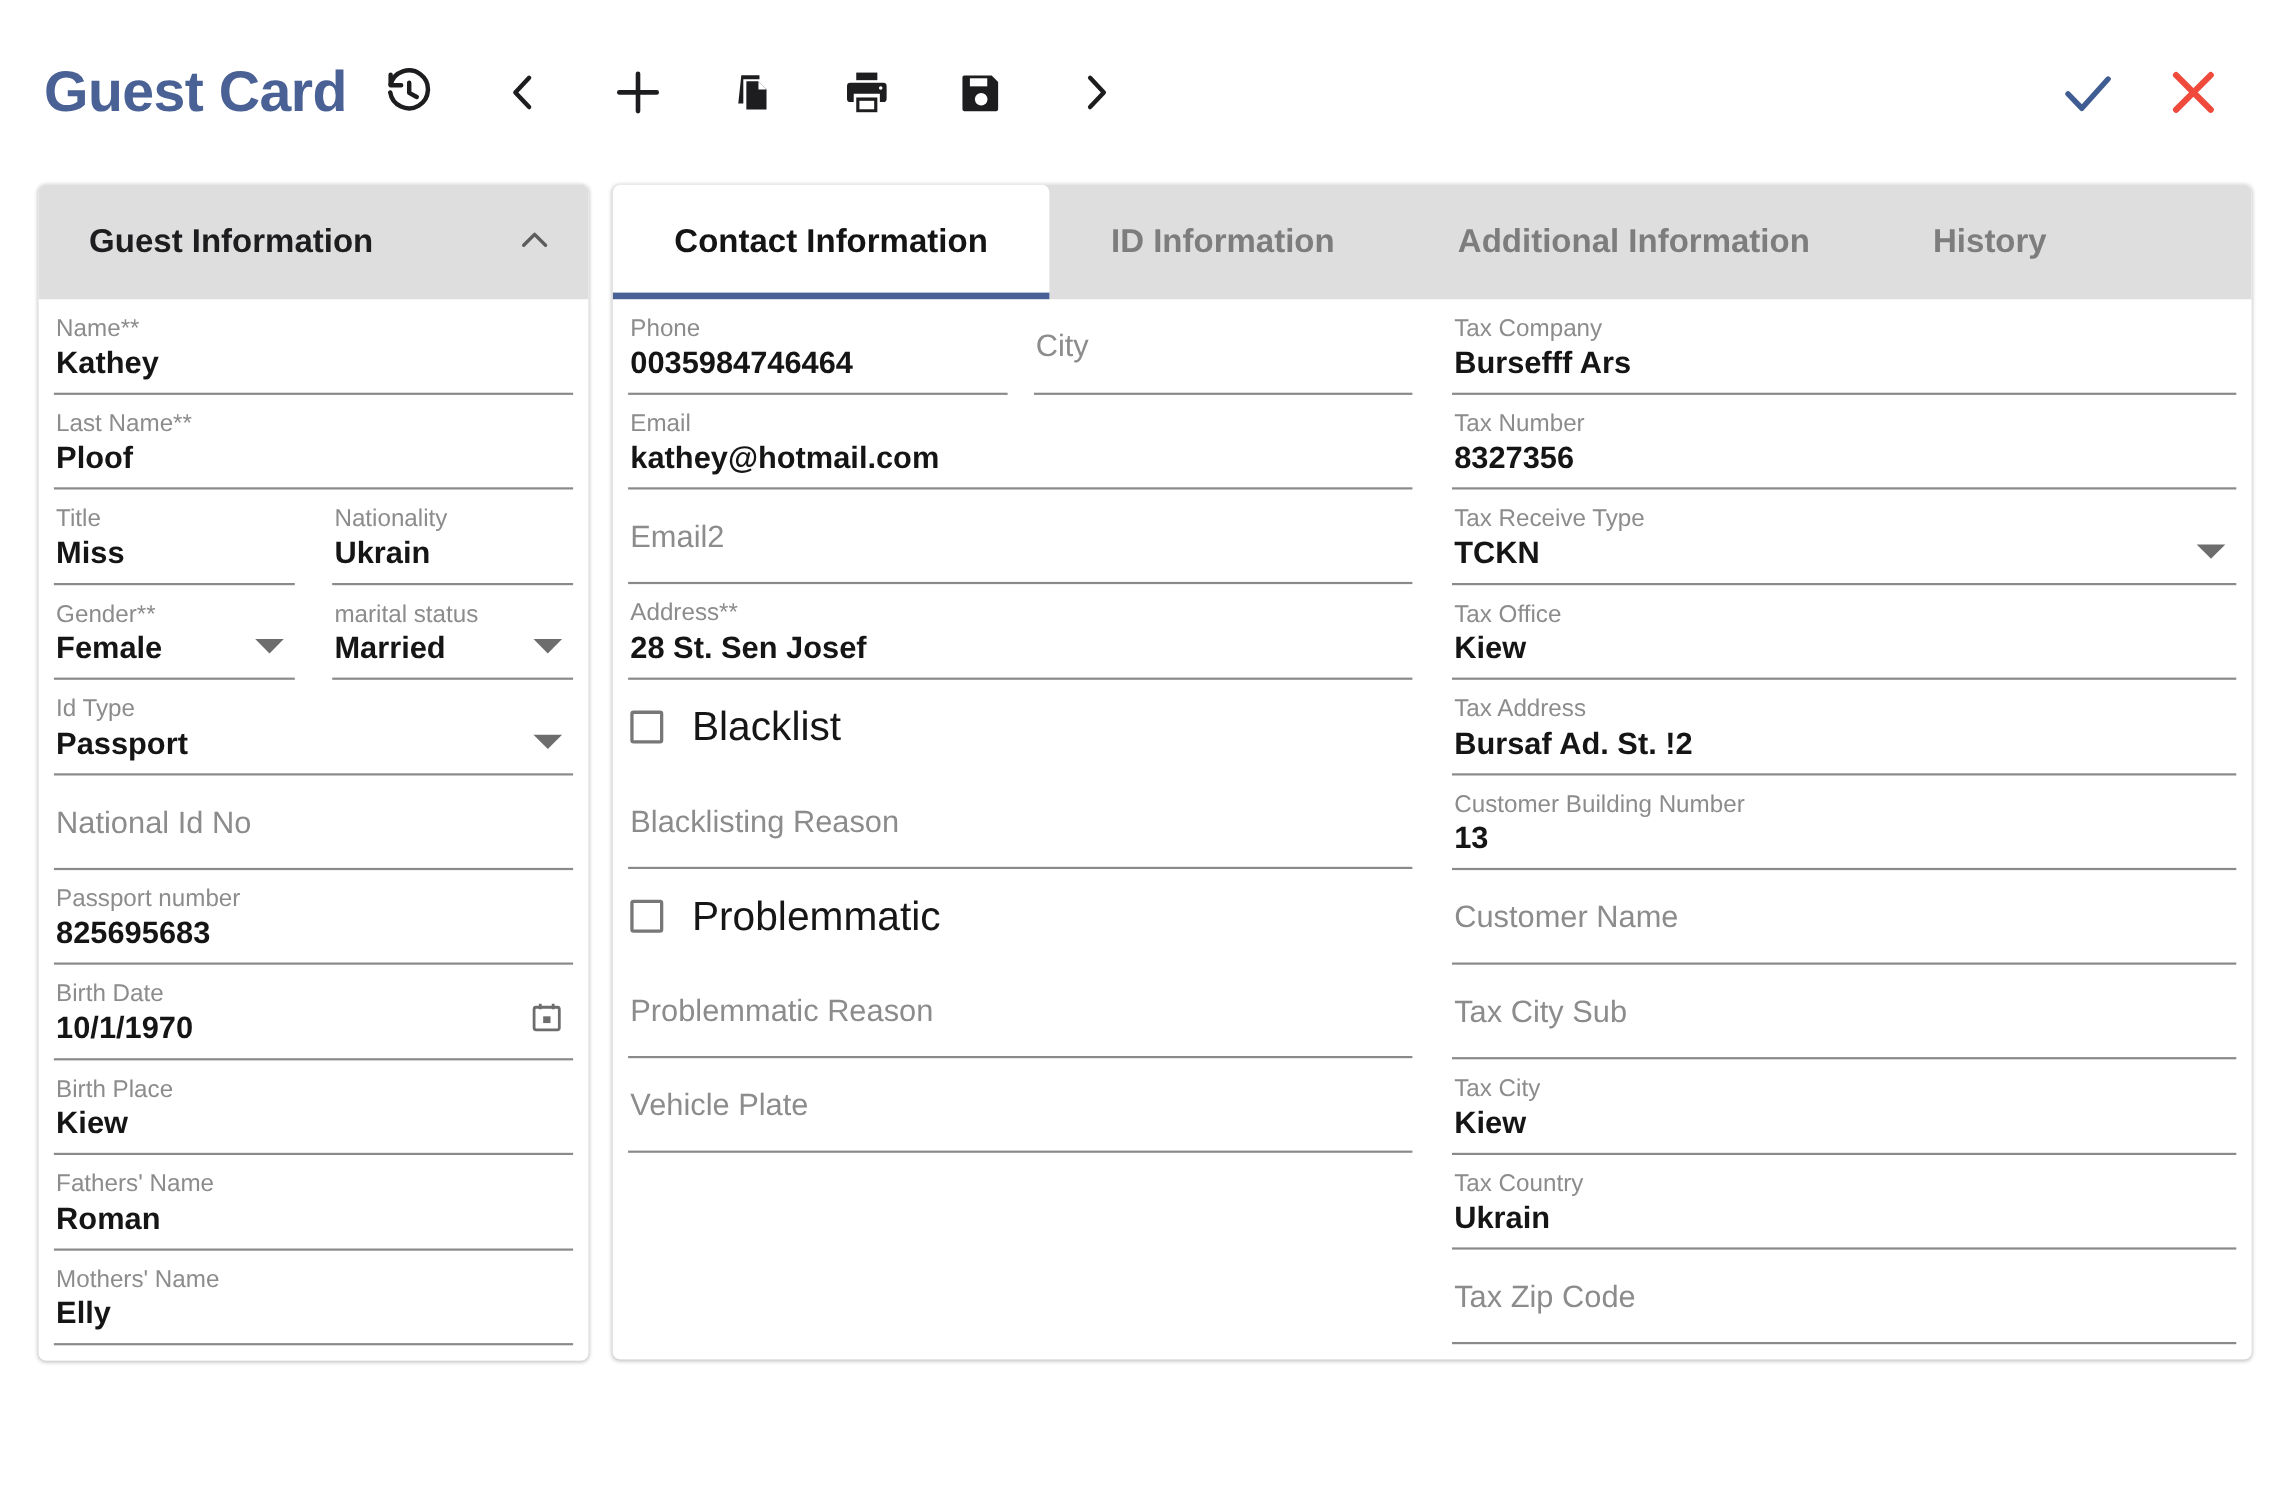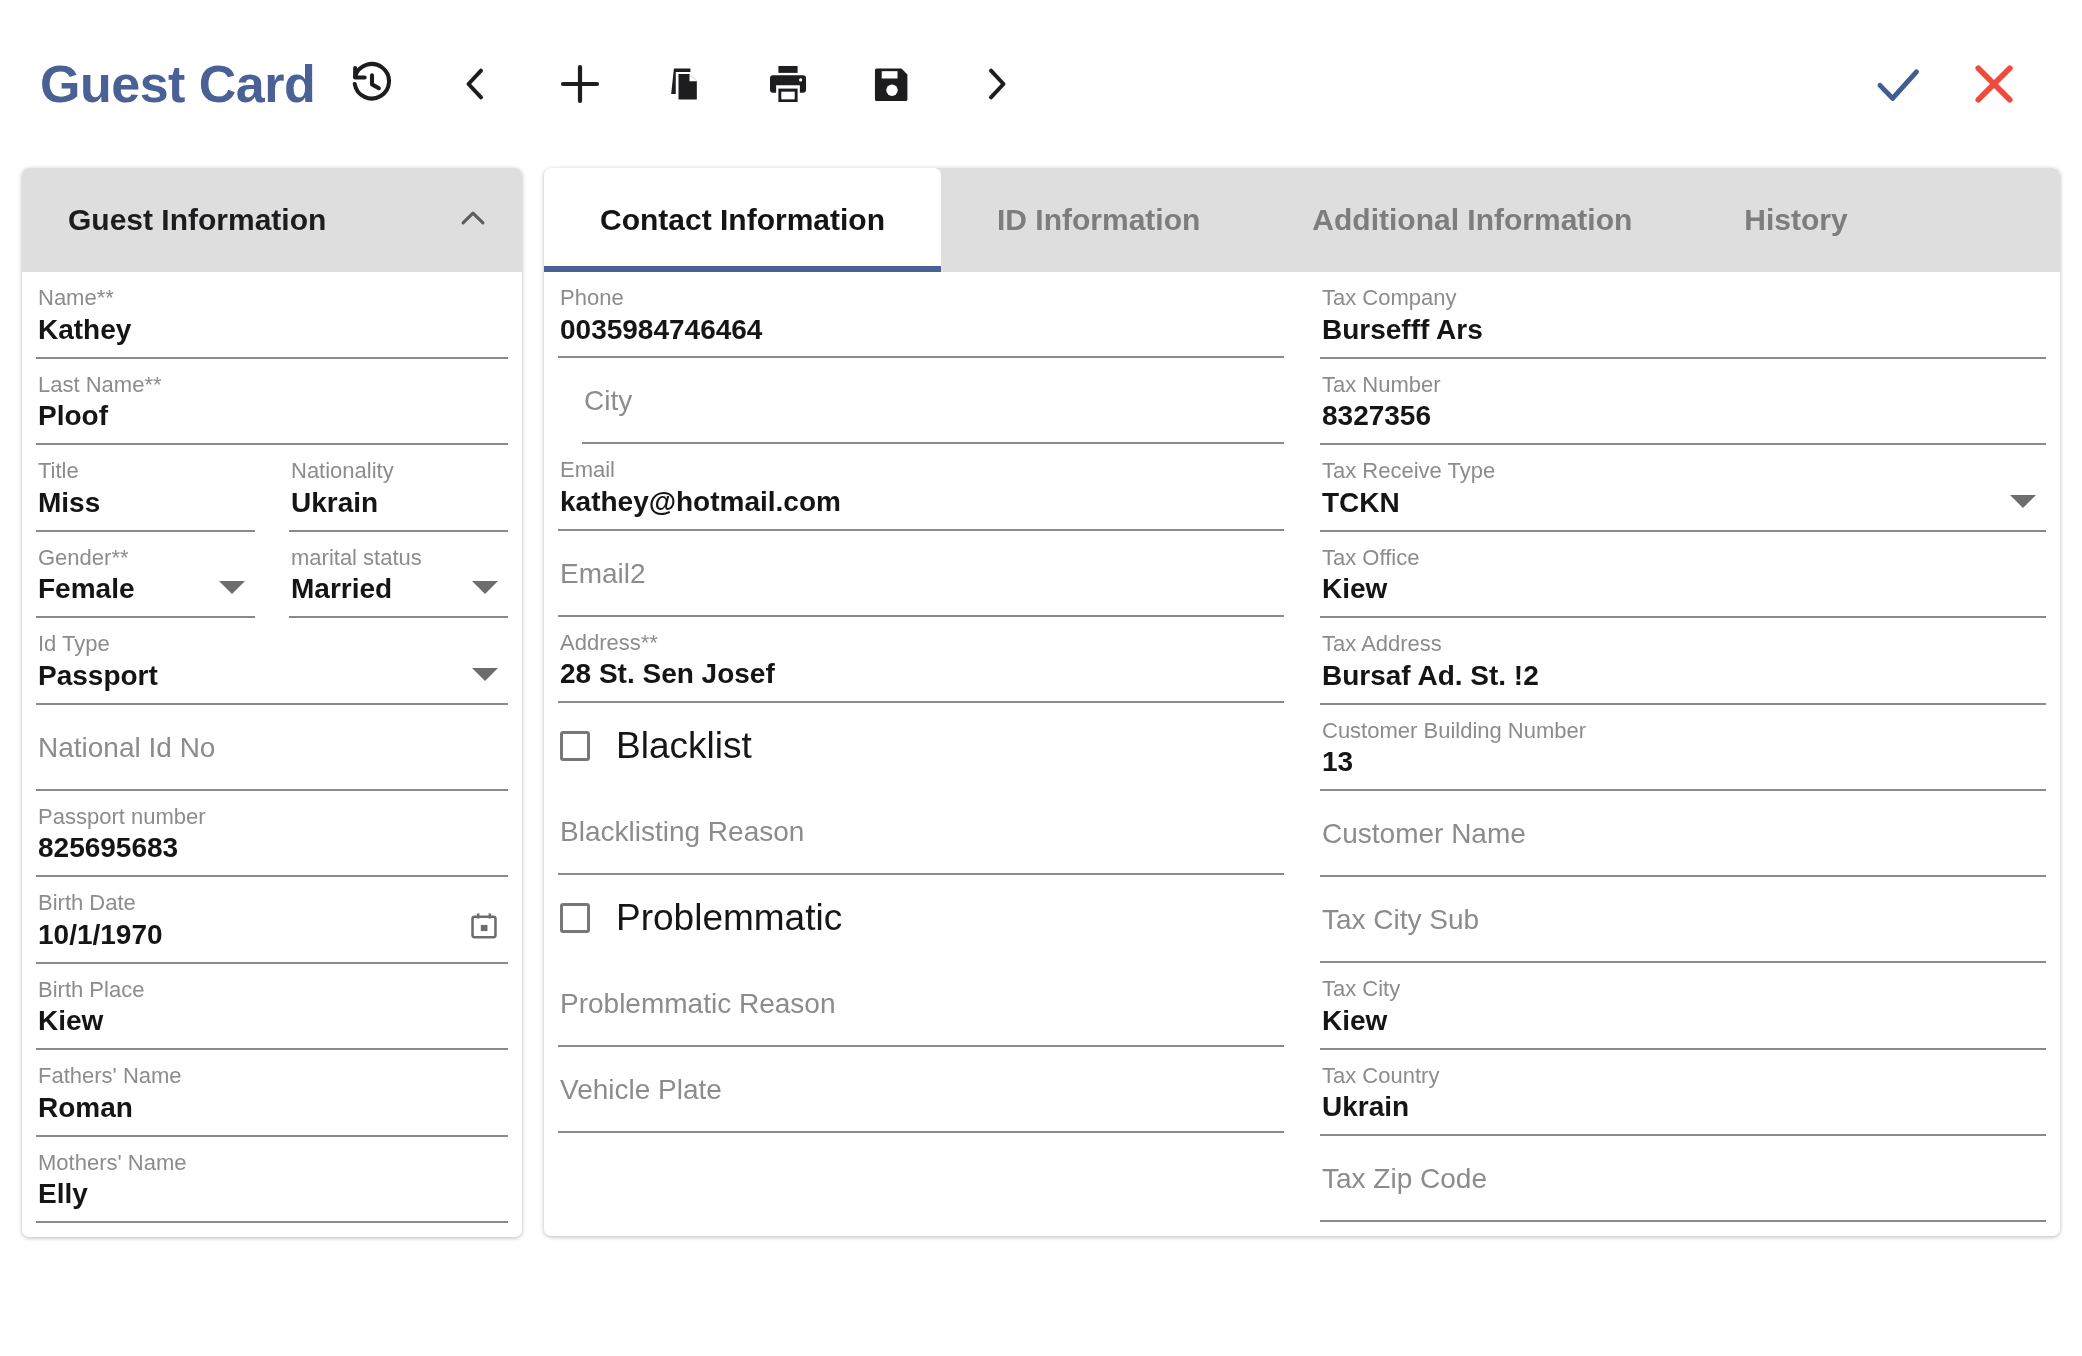--- a/index.html
+++ b/index.html
@@ -40,21 +40,21 @@
   }
   .tb-gap { width: 26px; }
   .spacer { flex: 1 1 auto; }
   .right-actions { display: flex; align-items: center; }
   .right-actions .tb-btn { width: 96px; }
 
   
   .body-wrap {
     display: flex;
     align-items: flex-start;
-    padding: 0 22px;
+    padding: 0 35px;
     gap: 22px;
   }
   .card {
     background: #ffffff;
     border-radius: 7px;
     box-shadow: 0 1px 4px rgba(0,0,0,0.28);
   }
 
   
   .left-card {
@@ -166,21 +166,21 @@
   .tab-fill { flex: 1 1 auto; }
 
   .cols {
     display: flex;
     padding: 0 14px 14px 14px;
     gap: 36px;
   }
   .col { flex: 1 1 0; min-width: 0; }
 
   
-  .split { display: flex; flex-direction: column; }
+  .split { display: flex; }
   .split > .field { flex: 1 1 0; }
   .split > .field + .field { margin-left: 24px; }
 
   
   .check-row {
     display: flex;
     align-items: center;
     gap: 26px;
     height: 86px;
     padding-left: 2px;

